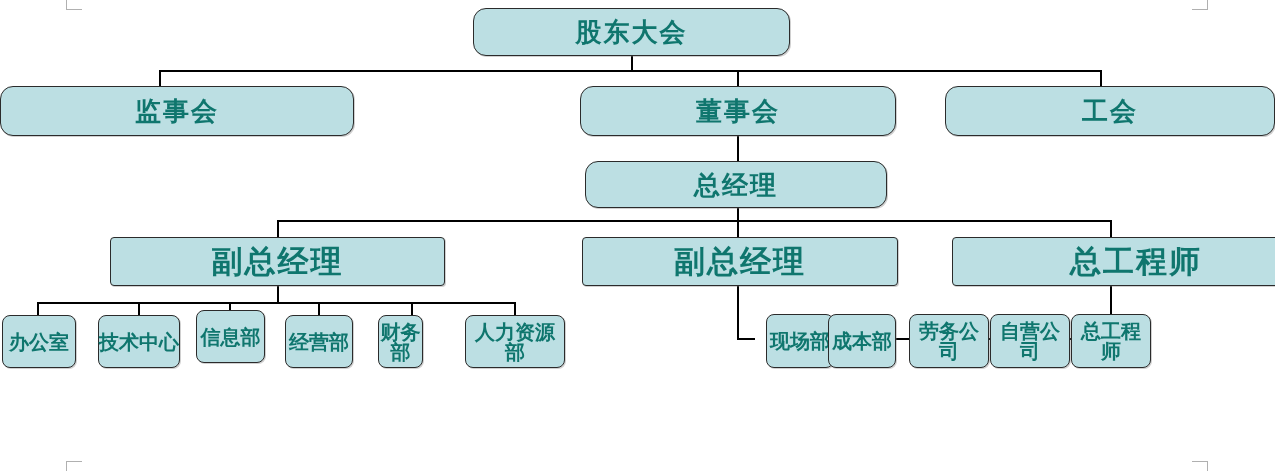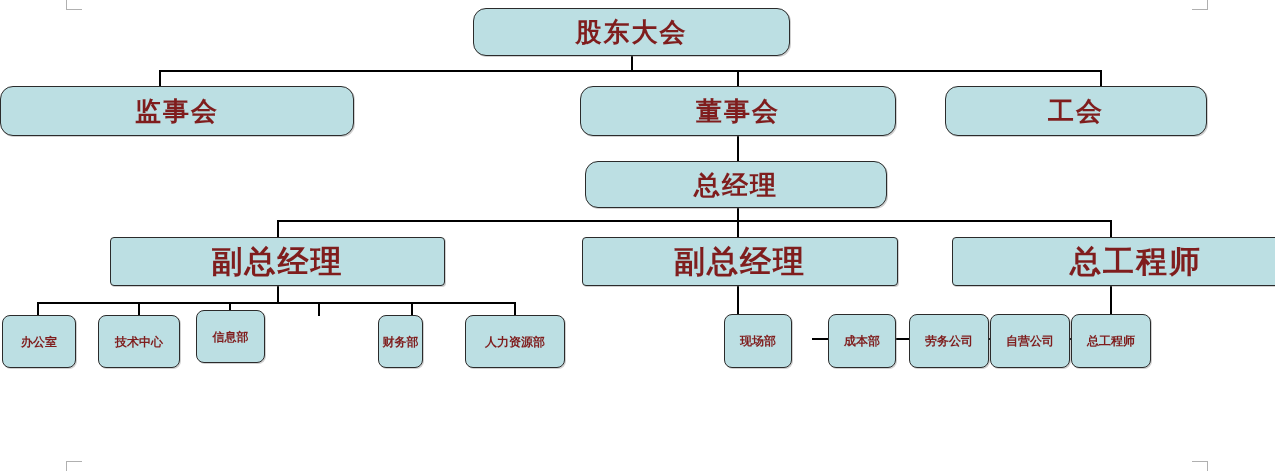--- a/index.html
+++ b/index.html
@@ -50,29 +50,29 @@
   .node {
     position: absolute;
     box-sizing: border-box;
     background: #bcdfe3;
     border: 1px solid #2b2b2b;
     border-radius: 10px;
     display: flex;
     align-items: center;
     justify-content: center;
     text-align: center;
-    color: #7f1d1d;
+    color: #0f766e;
     font-weight: bold;
     line-height: 1;
     box-shadow: 1px 1px 0 rgba(120,120,120,0.35);
     z-index: 2;
   }
   .node.big   { font-size: 26px; border-radius: 13px; letter-spacing: 2px; }
   .node.mid   { font-size: 31px; border-radius: 4px; letter-spacing: 2px; }
-  .node.small { font-size: 12px; border-radius: 8px;  letter-spacing: 0px; }
+  .node.small { font-size: 20px; border-radius: 8px;  letter-spacing: 0px; }
 </style>
 </head>
 <body>
 
 <div id="canvas">
 
   <div class="crop-mark cm-tl" style="left:66px; top:0px;"></div>
   <div class="crop-mark cm-tr" style="left:1192px; top:0px;"></div>
   <div class="crop-mark cm-bl" style="left:66px; top:461px;"></div>
   <div class="crop-mark cm-br" style="left:1192px; top:461px;"></div>
@@ -114,21 +114,21 @@
   </div>
 
   <div class="node big" style="left:0px; top:86px; width:354px; height:50px;">
     <span>监事会</span>
   </div>
 
   <div class="node big" style="left:580px; top:86px; width:316px; height:50px;">
     <span>董事会</span>
   </div>
 
-  <div class="node big" style="left:945px; top:86px; width:262px; height:50px;">
+  <div class="node big" style="left:945px; top:86px; width:330px; height:50px;">
     <span>工会</span>
   </div>
 
   <div class="node big" style="left:585px; top:161px; width:302px; height:47px;">
     <span>总经理</span>
   </div>
 
   <div class="node mid" style="left:110px; top:237px; width:335px; height:49px;">
     <span>副总经理</span>
   </div>
@@ -146,30 +146,33 @@
   </div>
 
   <div class="node small" style="left:98px; top:315px; width:82px; height:53px;">
     <span>技术中心</span>
   </div>
 
   <div class="node small" style="left:196px; top:310px; width:69px; height:53px;">
     <span>信息部</span>
   </div>
 
+  <div class="node small" style="left:285px; top:315px; width:68px; height:53px;">
+    <span>经营部</span>
+  </div>
 
   <div class="node small" style="left:378px; top:315px; width:45px; height:53px;">
     <span>财务部</span>
   </div>
 
   <div class="node small" style="left:465px; top:315px; width:100px; height:53px;">
     <span>人力资源部</span>
   </div>
 
-  <div class="node small" style="left:724px; top:314px; width:68px; height:54px;">
+  <div class="node small" style="left:766px; top:314px; width:68px; height:54px;">
     <span>现场部</span>
   </div>
 
   <div class="node small" style="left:828px; top:314px; width:68px; height:54px;">
     <span>成本部</span>
   </div>
 
   <div class="node small" style="left:909px; top:314px; width:80px; height:54px;">
     <span>劳务公司</span>
   </div>

